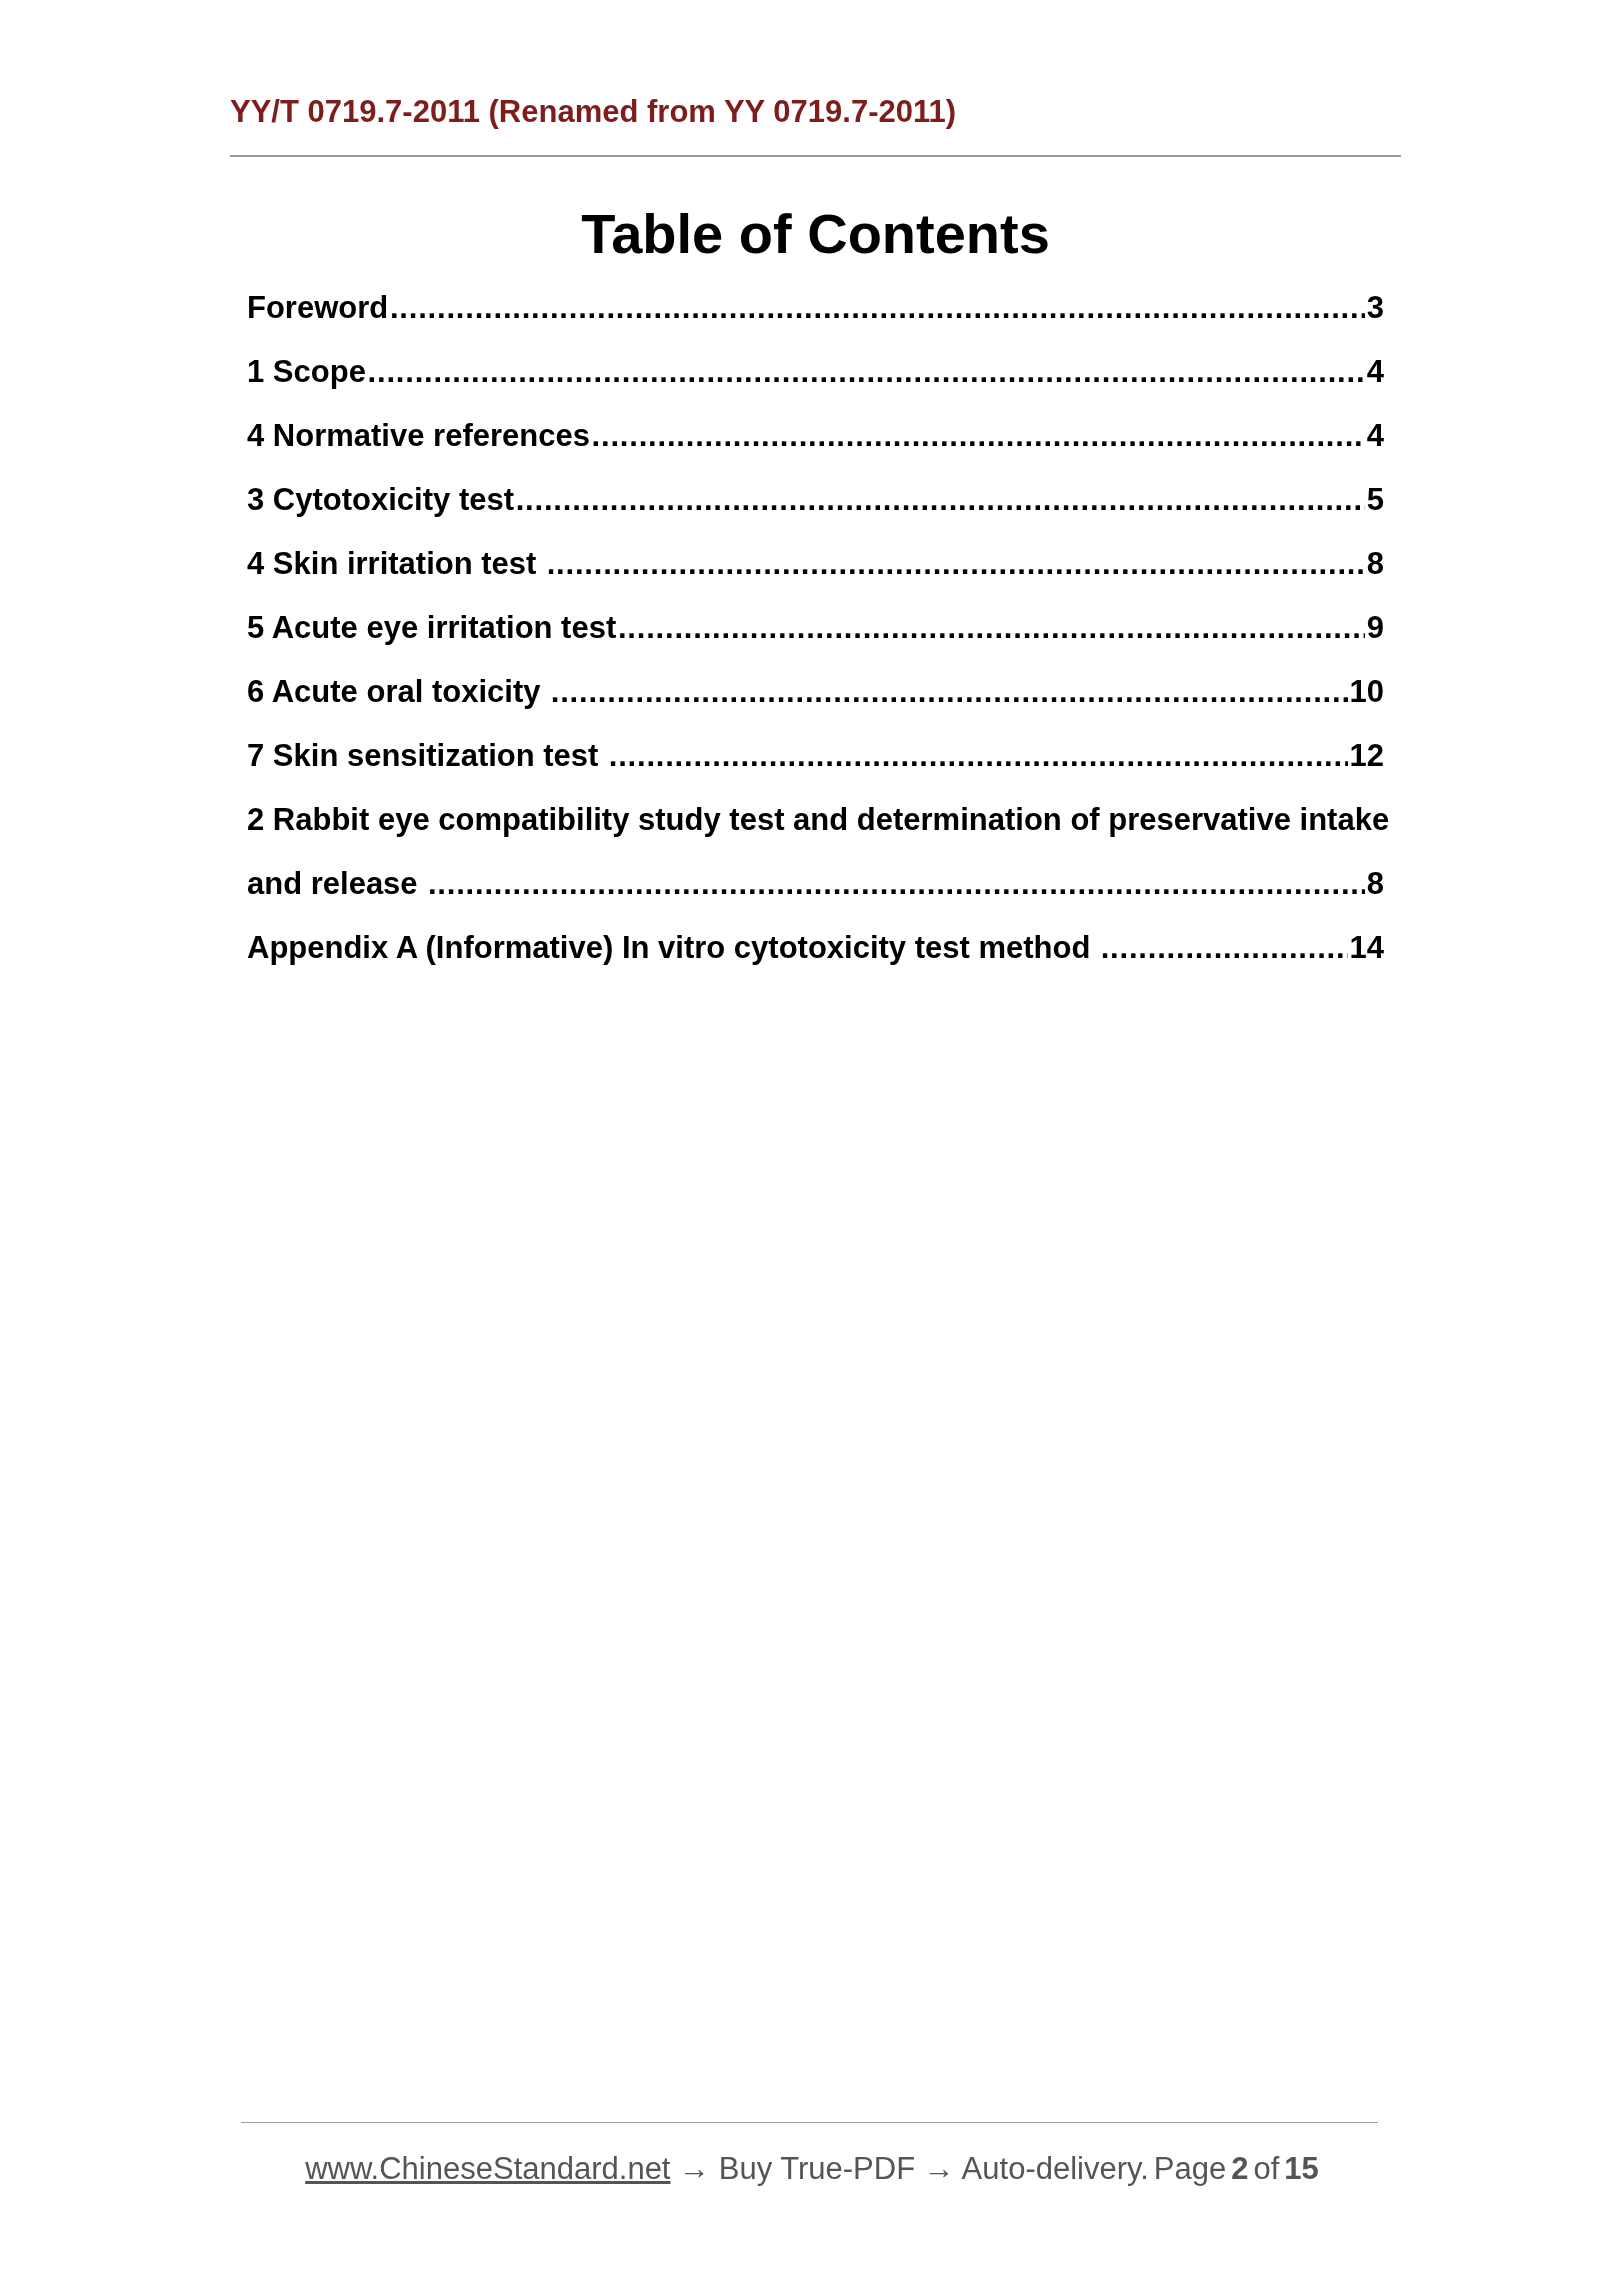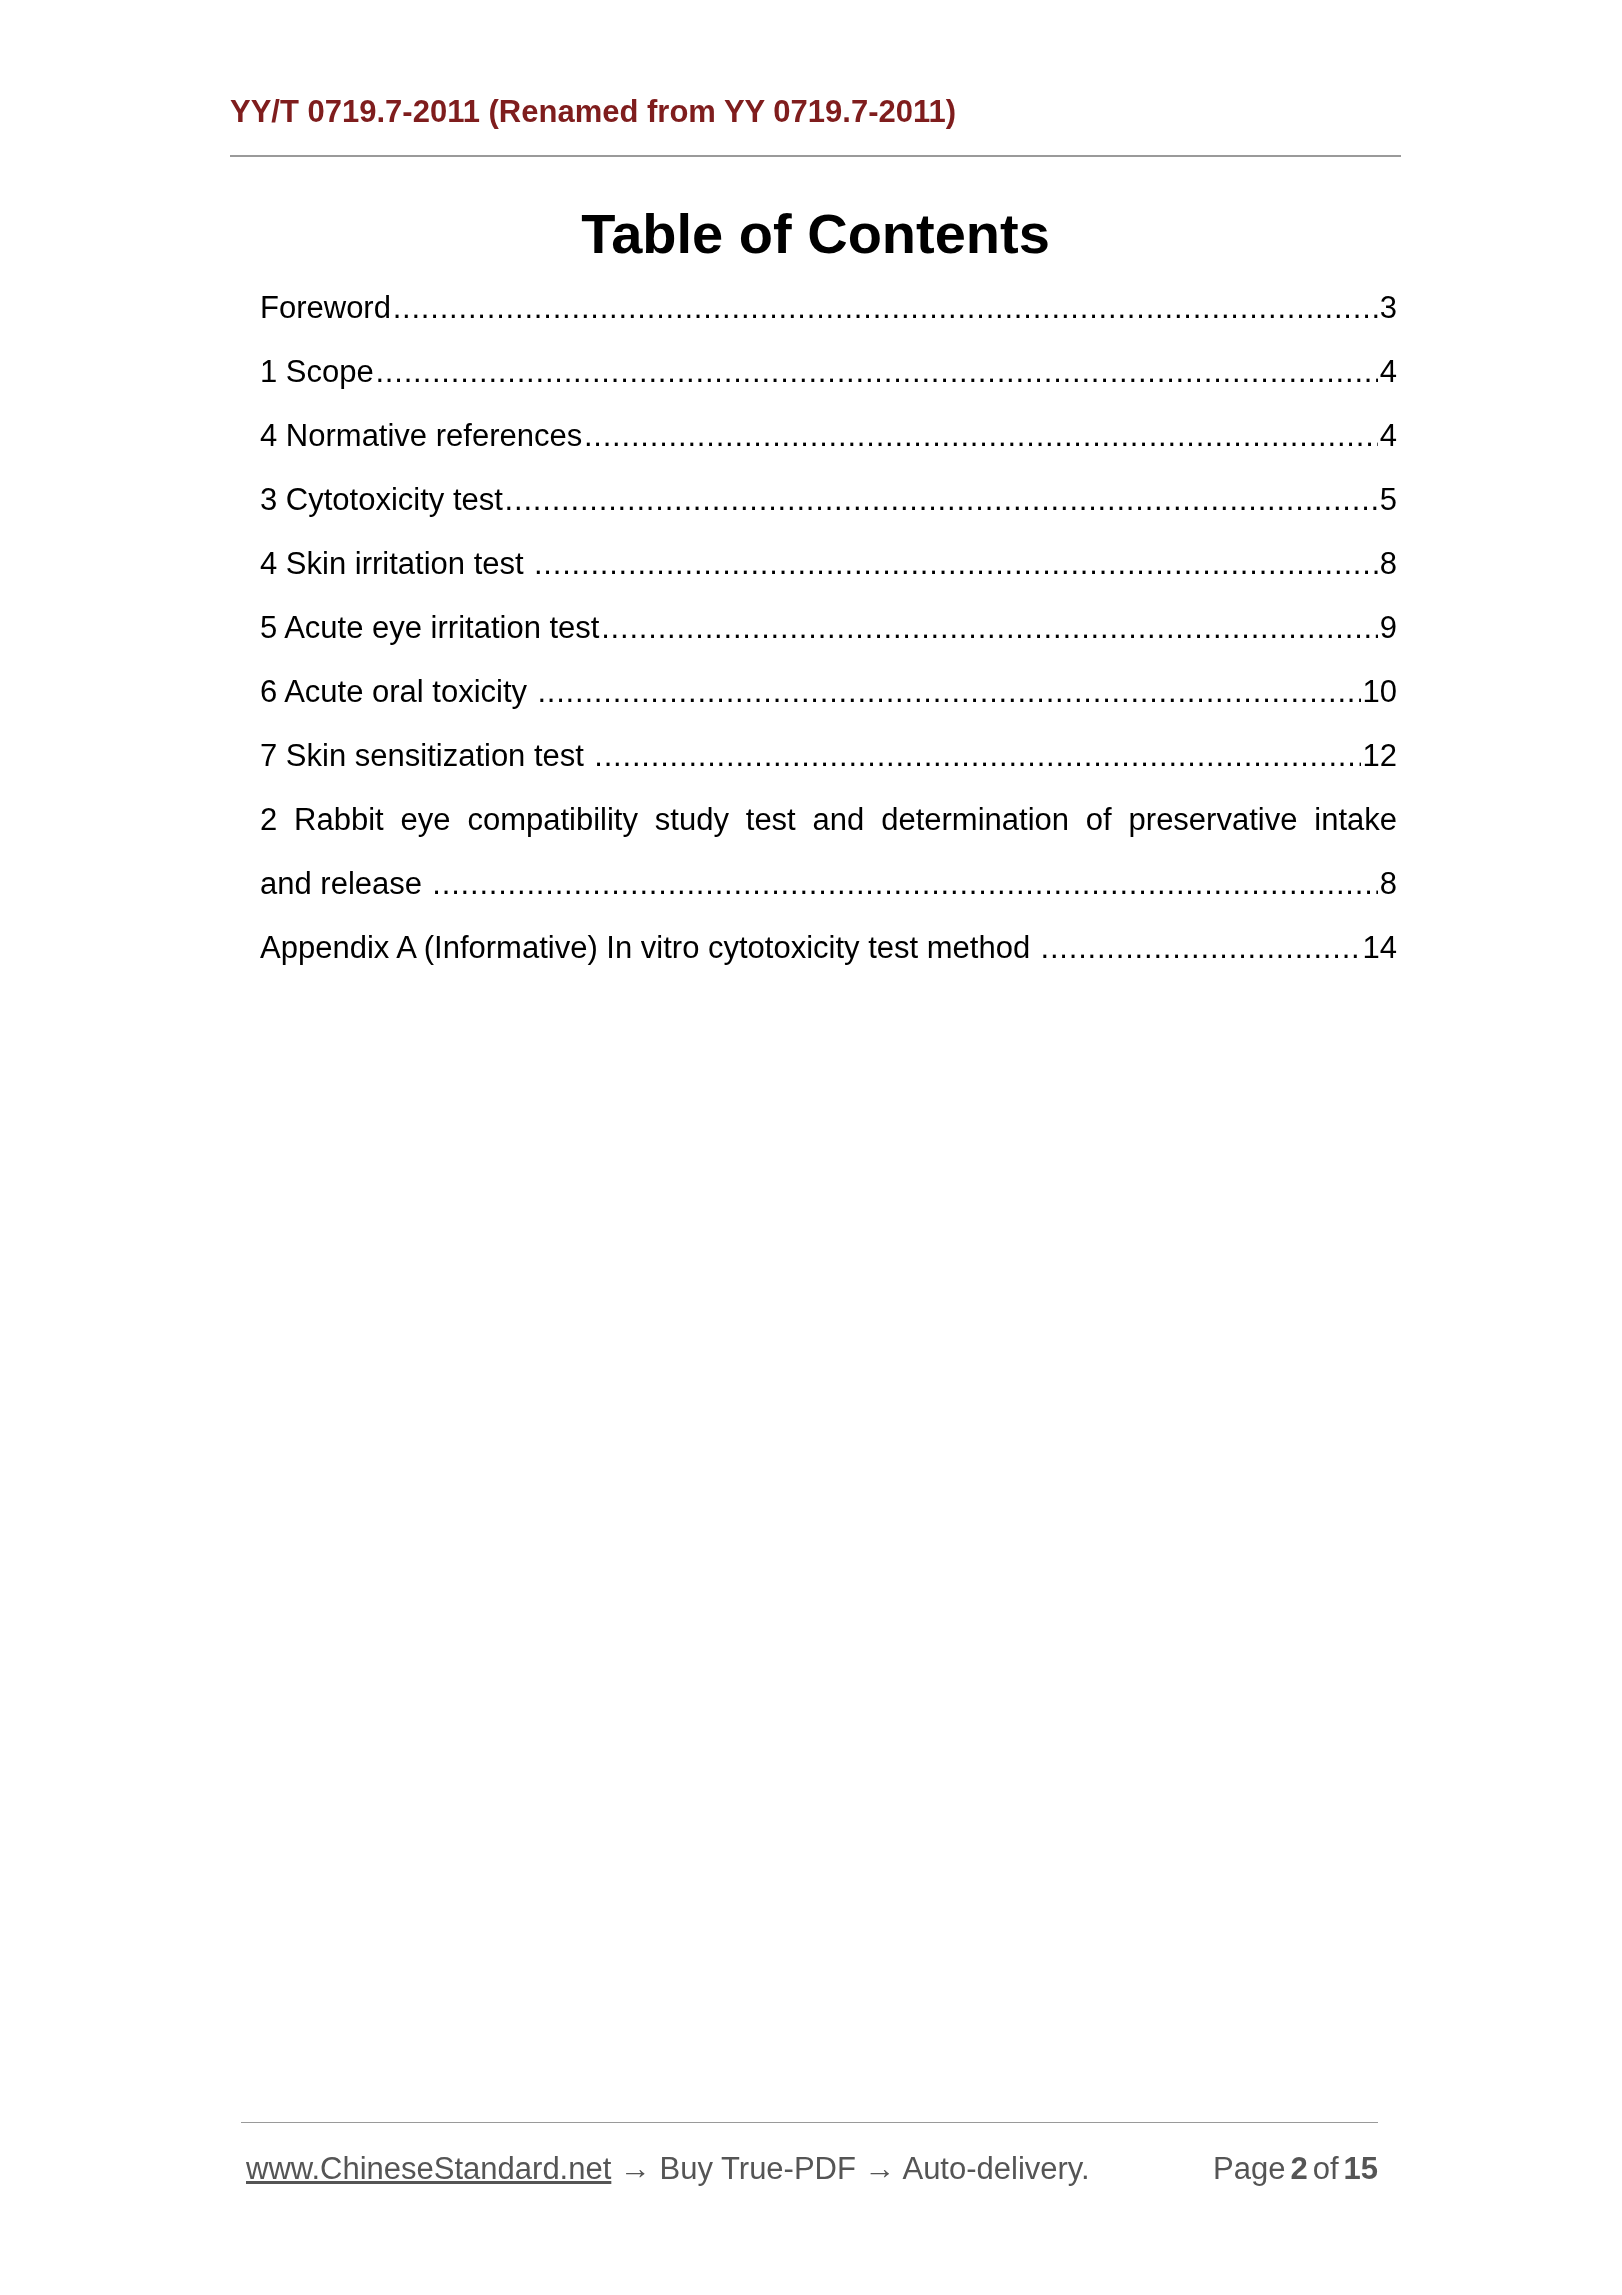--- a/index.html
+++ b/index.html
@@ -4,34 +4,34 @@
 <style>
   html, body { margin: 0; padding: 0; background: #ffffff; }
   body { width: 1623px; height: 2295px; position: relative; overflow: hidden;
          font-family: "Liberation Sans", sans-serif; color: #000; }
   .page-header { position: absolute; left: 230px; width: 1171px; top: 93px;
                  text-align: left; font-size: 31px; color: #7f1d1d; line-height: 37px; font-weight: bold; }
   .header-rule { position: absolute; left: 230px; width: 1171px; top: 155px;
                  height: 0; border-top: 2.5px solid #9a9a9a; }
   .toc-title { position: absolute; left: 230px; width: 1171px; top: 207px;
                text-align: center; font-size: 56px; font-weight: bold; line-height: 53px; }
-  .toc { position: absolute; left: 260px; width: 1137px; top: 288px; }
+  .toc { position: absolute; left: 247px; width: 1137px; top: 288px; font-weight: bold; }
   .toc-row { display: flex; align-items: baseline; height: 64px; font-size: 31px;
              line-height: 40px; white-space: nowrap; }
   .toc-row .label { flex: 0 0 auto; }
   .toc-row .leader { flex: 1 1 auto; overflow: hidden; margin: 0 1.7px; color: #000;
                      letter-spacing: 0.8px; }
   .toc-row .leader::after { content: "..................................................................................................................................................................................................................................."; }
   .toc-row .pg { flex: 0 0 auto; text-align: right; }
   .toc-row.wrap-first { text-align: justify; text-align-last: justify; display: block; }
   .footer-rule { position: absolute; left: 241px; width: 1137px; top: 2122px;
                  height: 0; border-top: 1.7px solid #9a9a9a; }
   .footer { position: absolute; left: 246px; width: 1132px; top: 2150px;
             font-size: 31px; color: #555555; line-height: 37px; display: flex;
-            justify-content: space-between; }
+            justify-content: center; }
   .footer a { color: #555555; text-decoration: underline; }
   .footer .pager b { font-weight: bold; }
   .footer .pager span { margin: 13px 5px; }
 </style>
 </head>
 <body>
 
 <div class="page-header">YY/T 0719.7-2011 (Renamed from YY 0719.7-2011)</div>
 <div class="header-rule"></div>
 

